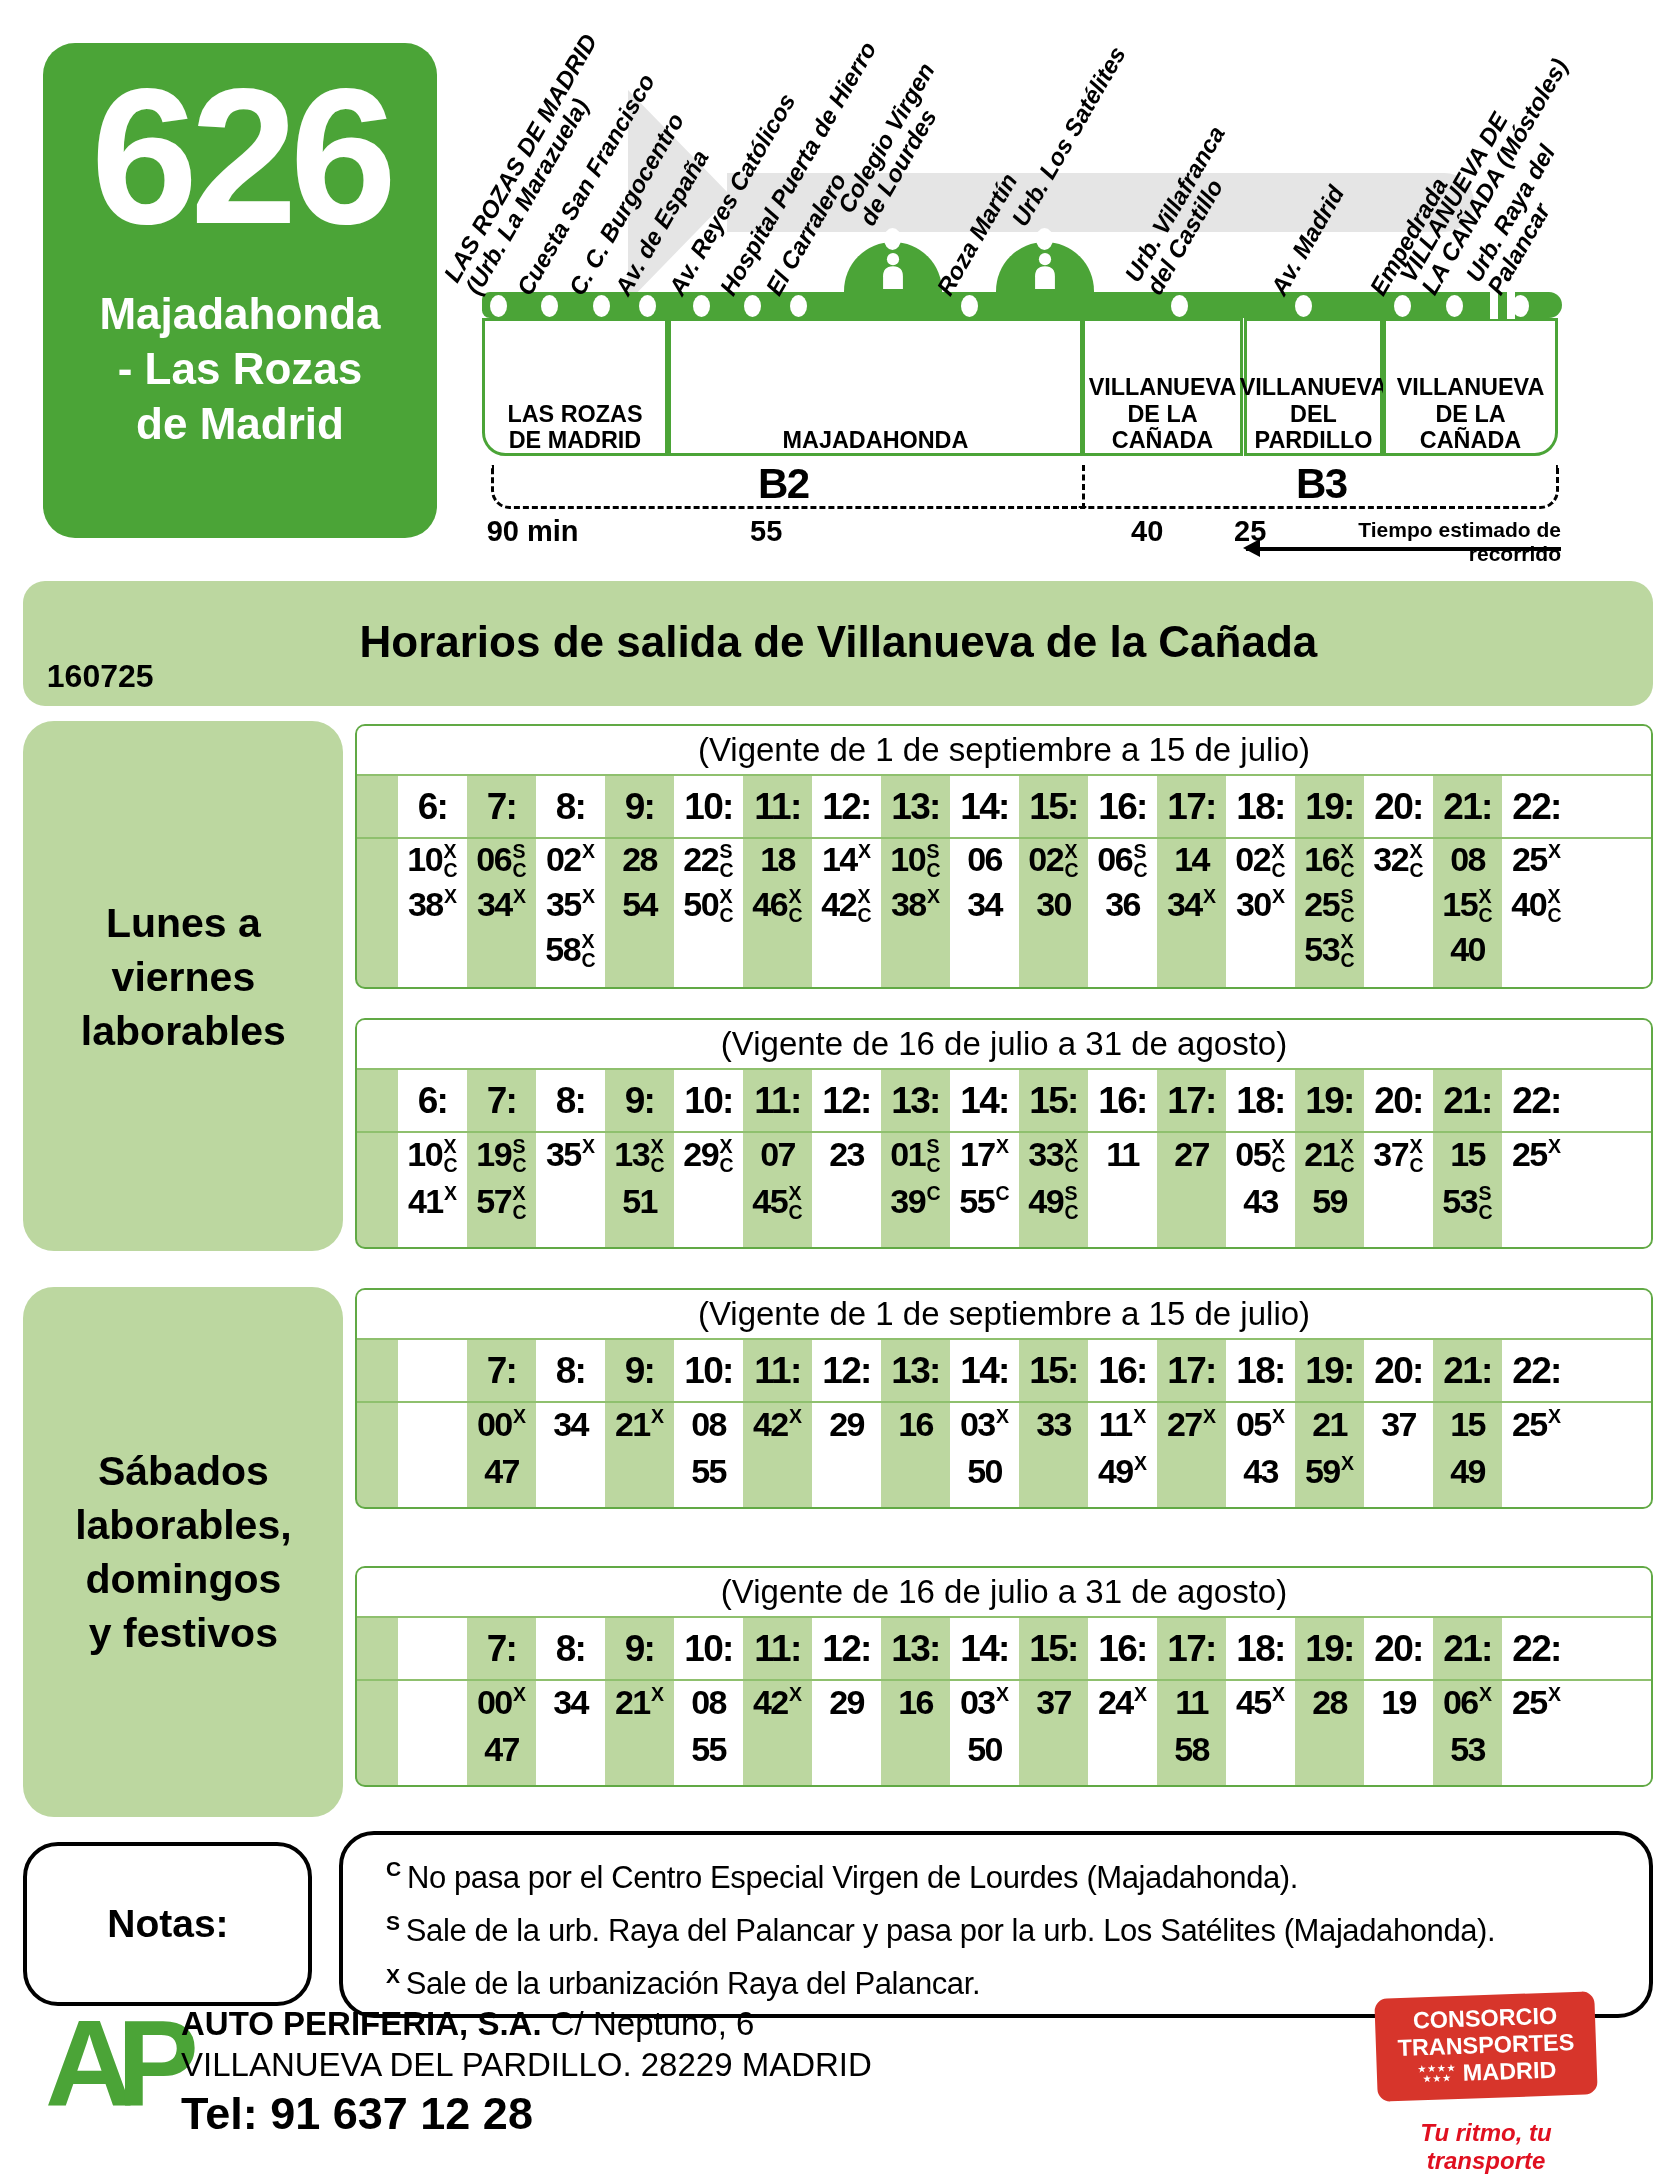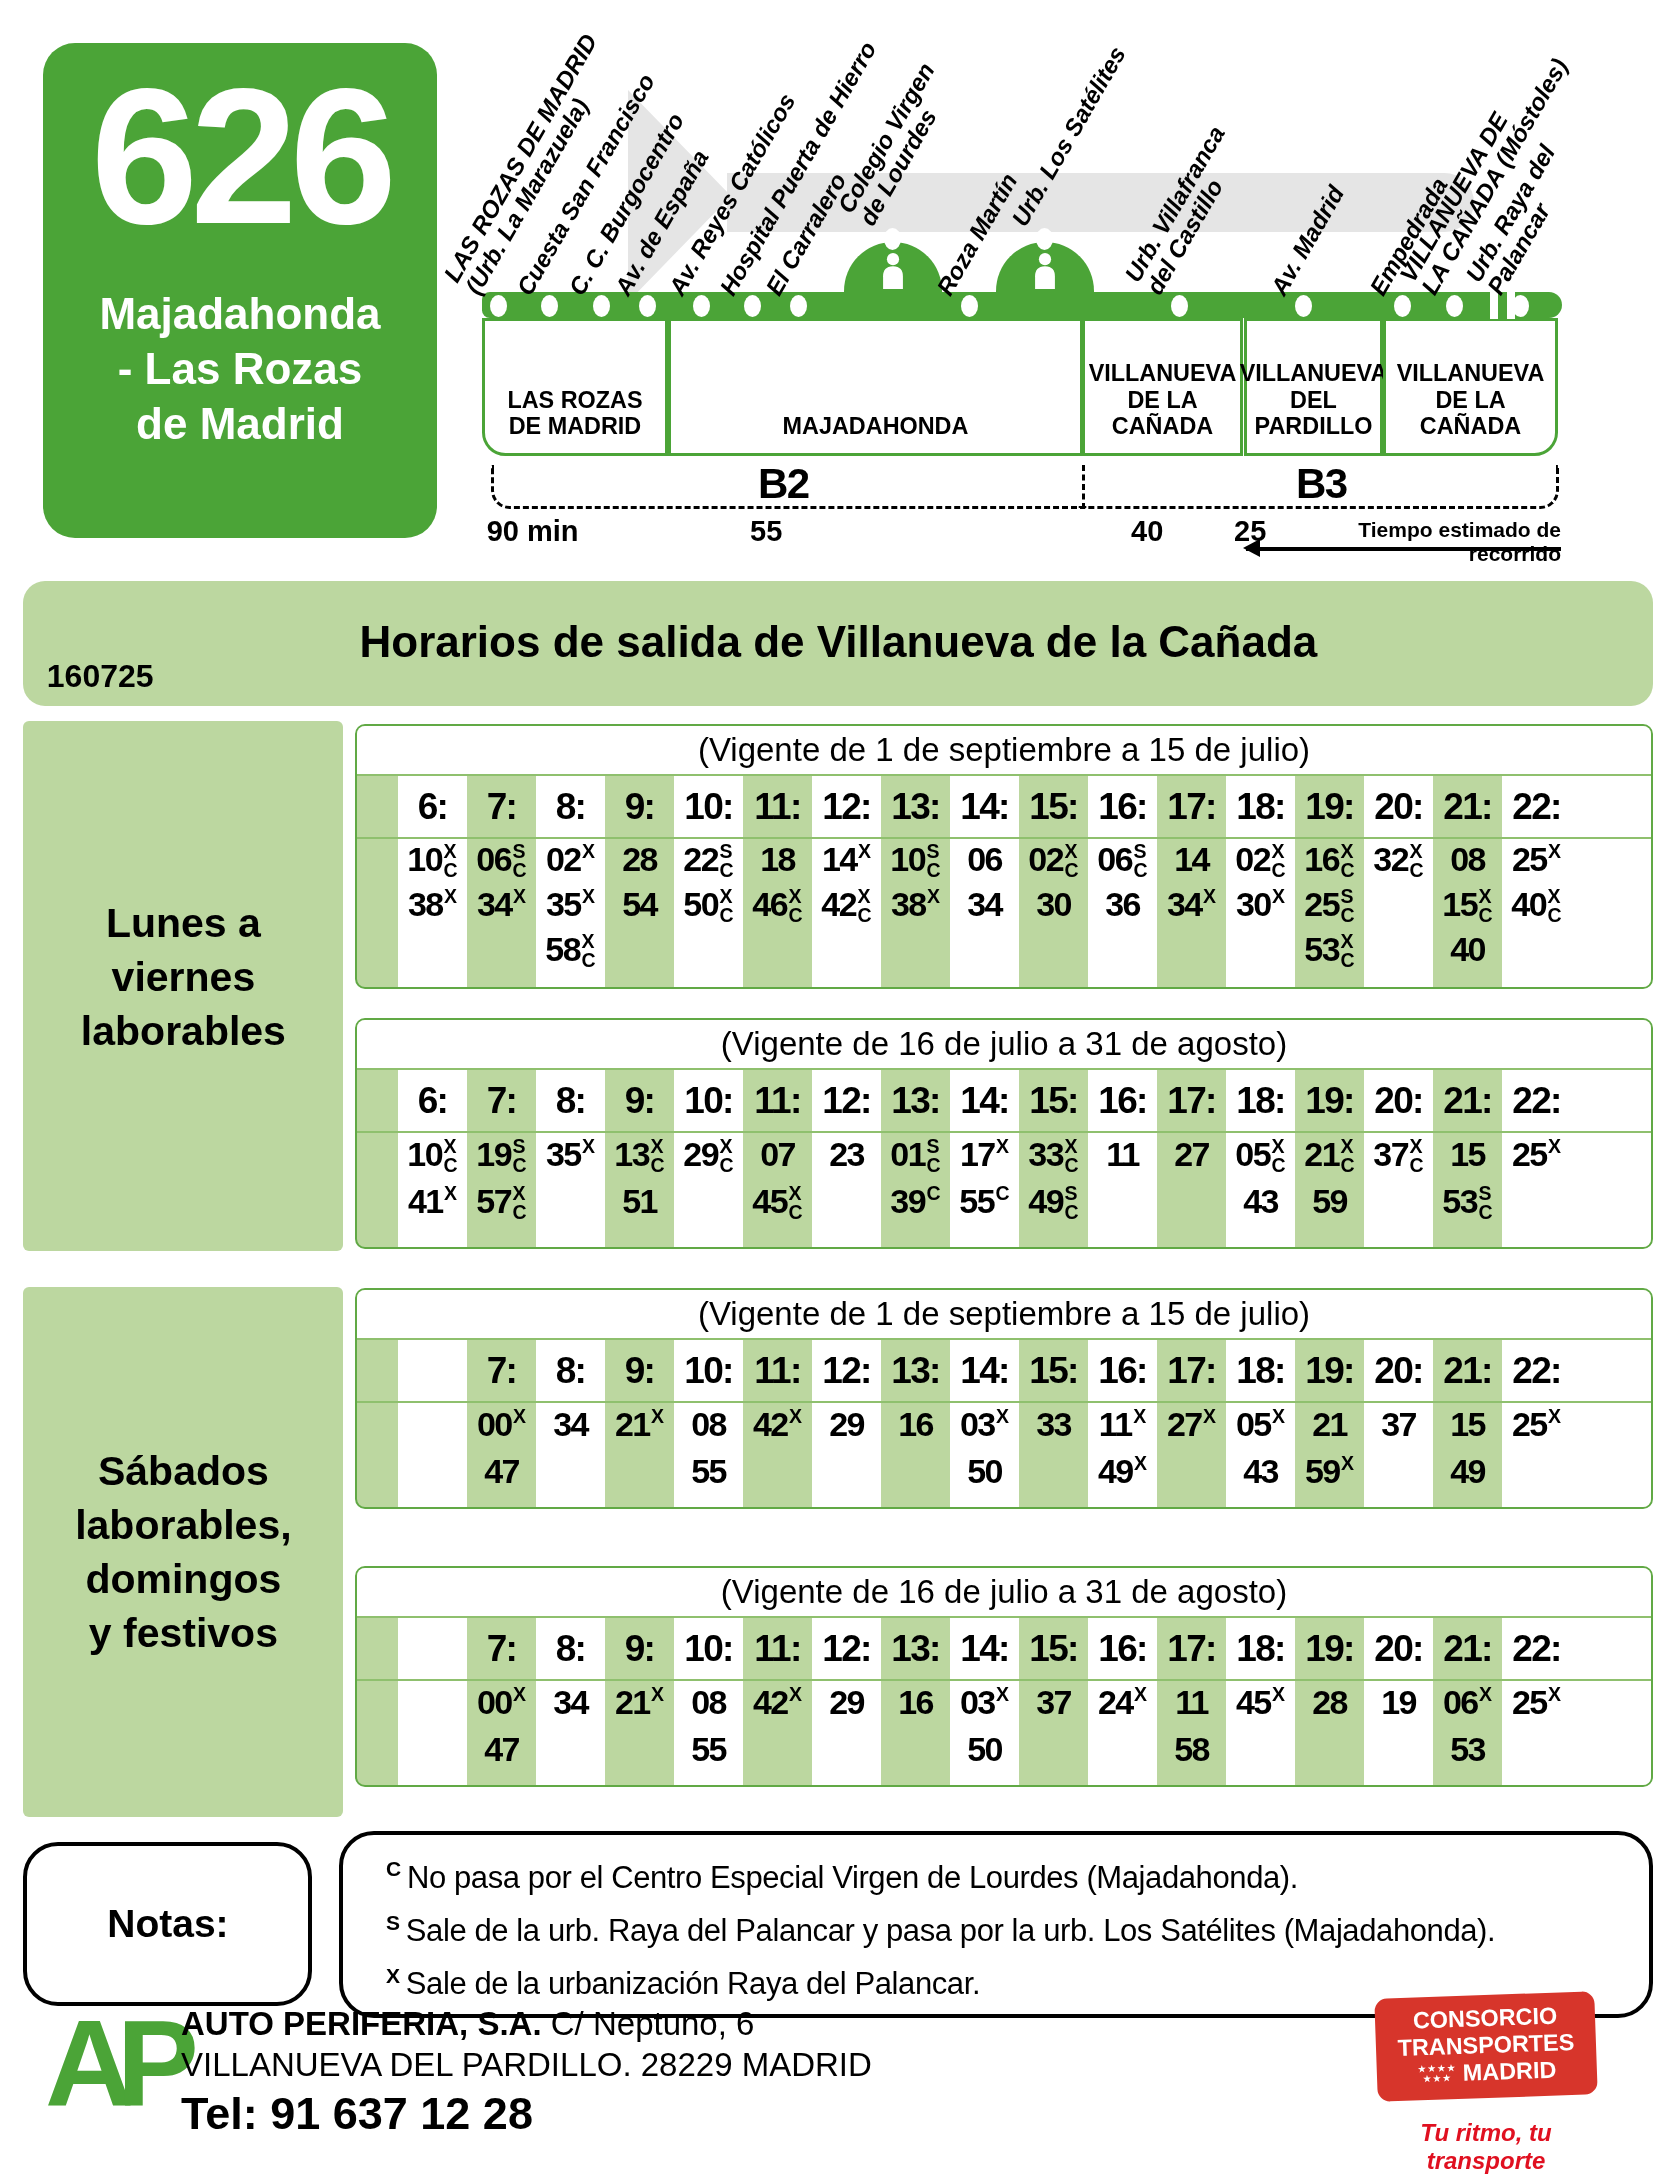--- a/index.html
+++ b/index.html
@@ -28,21 +28,21 @@
 .dot{position:absolute;top:295px;width:17px;height:22px;border-radius:50%;background:#fff;z-index:3;}
 .archdot{top:228px;}
 .arch{position:absolute;top:242px;width:98px;height:50px;border-radius:49px 49px 0 0;
   background:var(--g);z-index:2;display:flex;justify-content:center;}
 .arch svg{width:34px;margin-top:7px;}
 .slabel{position:absolute;bottom:442px;transform:rotate(-60deg);transform-origin:0 100%;
   font-weight:bold;font-style:italic;font-size:24px;line-height:1.06;white-space:pre;z-index:4;}
 .slabel.high{bottom:511px;}
 .zone{position:absolute;top:318px;height:138px;background:#fff;border:3.1px solid var(--g);
   display:flex;align-items:flex-end;justify-content:center;text-align:center;
-  font-weight:bold;font-size:23.4px;line-height:1.12;padding-bottom:14px;white-space:pre-line;}
+  font-weight:bold;font-size:23.4px;line-height:1.12;padding-bottom:0;white-space:pre-line;}
 .zfirst{border-bottom-left-radius:23.4px;}
 .zlast{border-bottom-right-radius:23.4px;}
 .b2{position:absolute;left:23.4px;top:465px;width:591px;height:44px;
   border-left:3.1px dashed #000;border-bottom:3.1px dashed #000;border-bottom-left-radius:18.7px;}
 .b3{position:absolute;left:614px;top:465px;width:477px;height:44px;border-left:3.1px dashed #000;
   border-bottom:3.1px dashed #000;border-right:3.1px dashed #000;border-bottom-right-radius:18.7px;}
 .fz{position:absolute;top:460px;font-size:42px;font-weight:bold;letter-spacing:-1.6px;z-index:2;}
 .fz2{left:290px;}
 .fz3{left:828px;}
 .tm{position:absolute;top:515px;font-size:29px;font-weight:bold;}
@@ -53,21 +53,21 @@
 .arr::before{content:"";position:absolute;left:-3.1px;top:-7.8px;width:0;height:0;
   border-top:9.4px solid transparent;border-bottom:9.4px solid transparent;border-right:17px solid #000;}
 
 
 .headband{position:absolute;left:23.4px;top:581px;width:1630px;height:125px;background:var(--p);
   border-radius:22px;}
 .code{position:absolute;left:23.4px;bottom:11px;font-size:32px;font-weight:bold;}
 .htitle{position:absolute;left:0;right:0;top:36px;text-align:center;font-size:44px;font-weight:bold;}
 
 
-.side{position:absolute;left:23.4px;width:320px;background:var(--p);border-radius:6px;
+.side{position:absolute;left:23.4px;width:320px;background:var(--p);border-radius:31px;
   display:flex;justify-content:center;text-align:center;font-weight:bold;font-size:41px;
   line-height:1.32;white-space:pre-line;}
 .s1{top:721px;height:530px;align-items:flex-start;padding-top:175px;}
 .s2{top:1287px;height:530px;align-items:center;}
 
 
 .card{position:absolute;left:355px;width:1298px;background:var(--p);
   border:2.3px solid #61a945;border-radius:10px;overflow:hidden;}
 .c1{top:724px;height:265px;--rh:45px;}
 .c2{top:1018px;height:231px;--rh:47px;}

